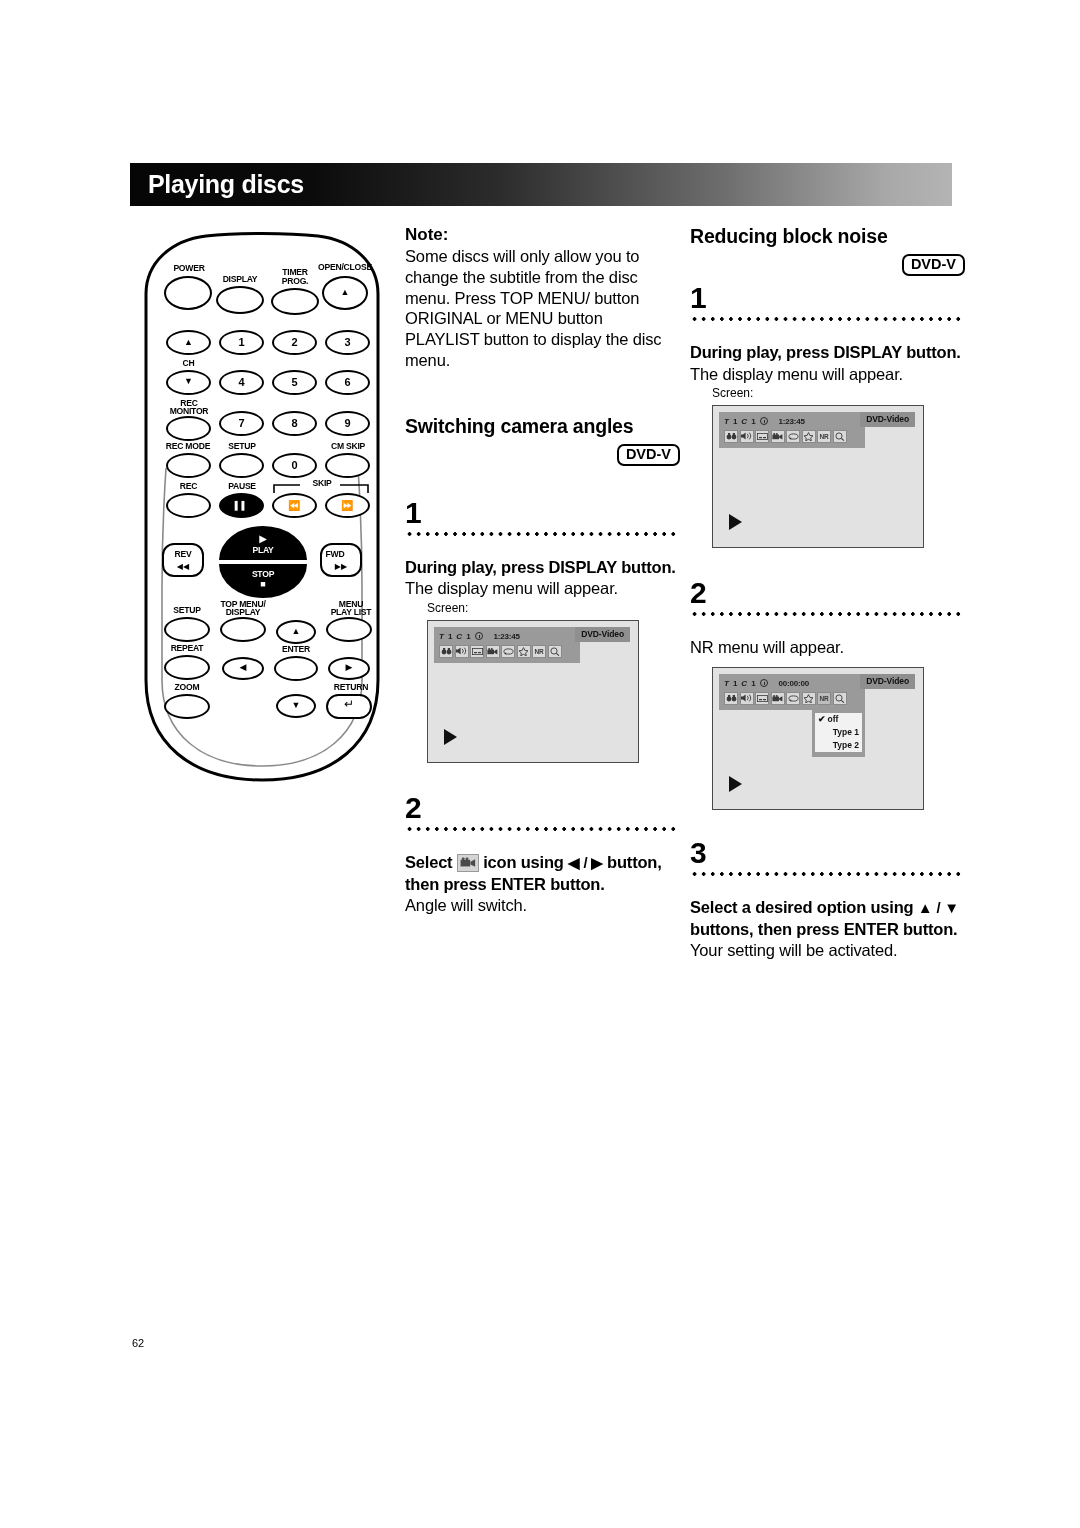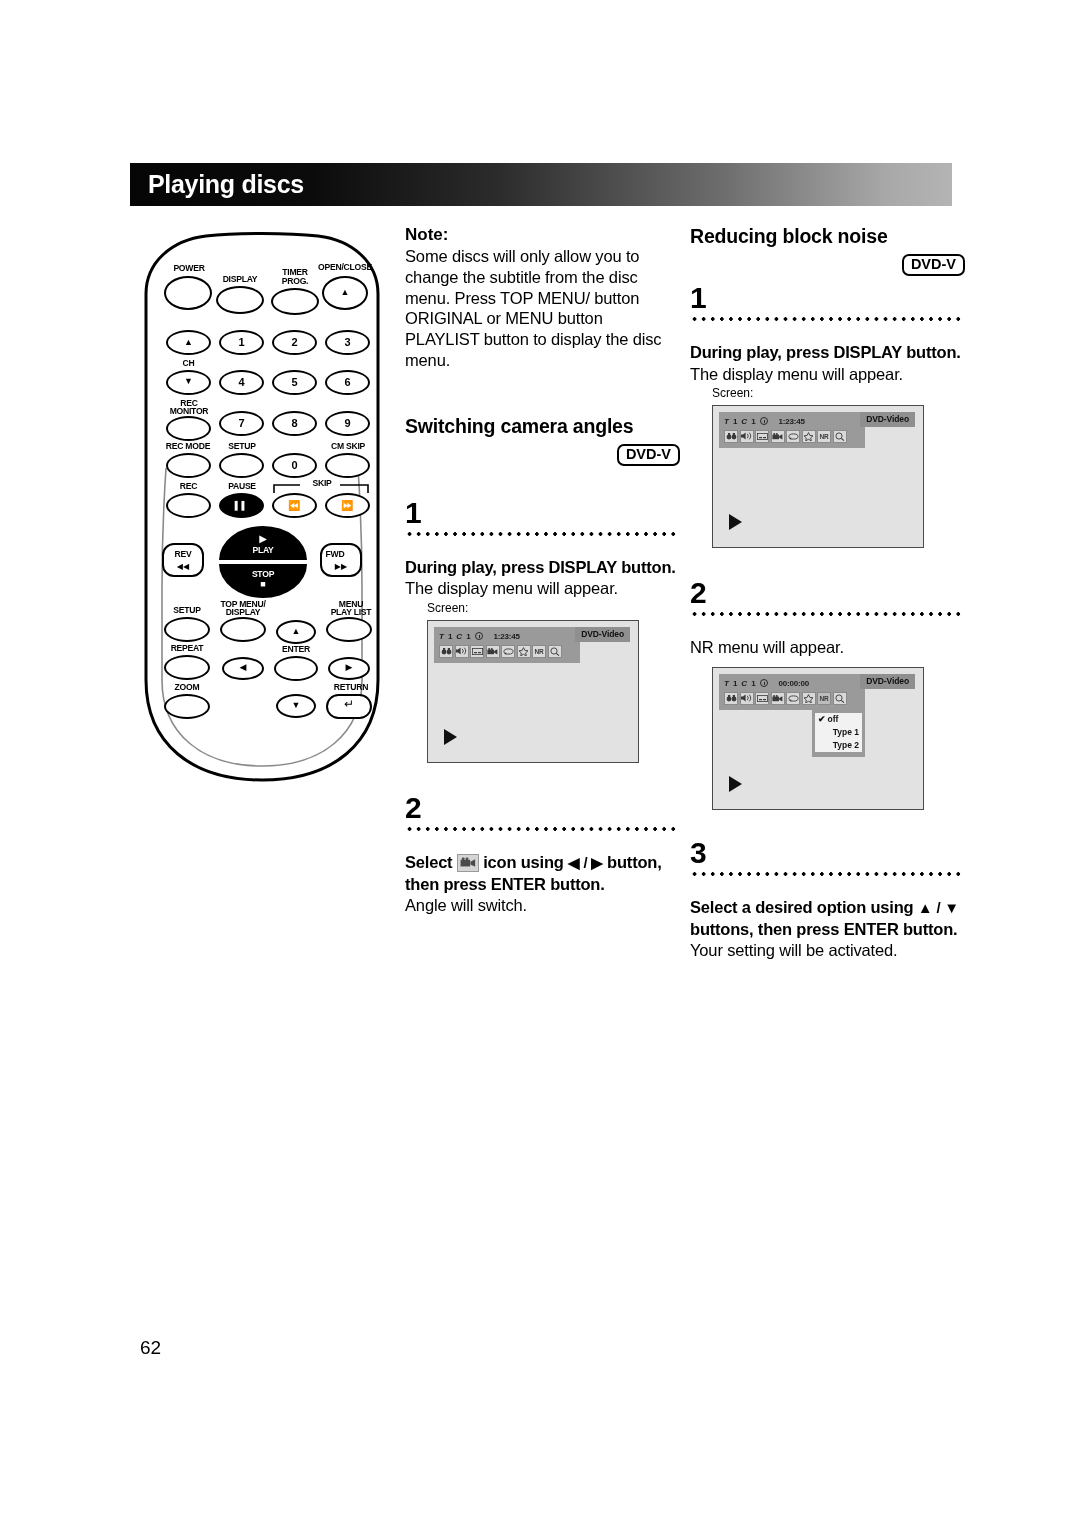--- a/index.html
+++ b/index.html
@@ -141,21 +141,21 @@
     position:absolute; font-size:11px; font-weight:bold; text-align:center;
     line-height:11px;
   }
   .gly{
     position:absolute; font-size:9px; line-height:9px; text-align:center;
   }
   .playstop{ position:absolute; }
 
   
   .pageno{
-    position:absolute; left:140px; top:1337px; font-size:19px;
+    position:absolute; left:132px; top:1337px; font-size:11px;
   }
 </style>
 </head>
 <body>
 
 <div class="page-header">
   <span class="title">Playing discs</span>
 </div>
 
 <div class="remote-wrap">

